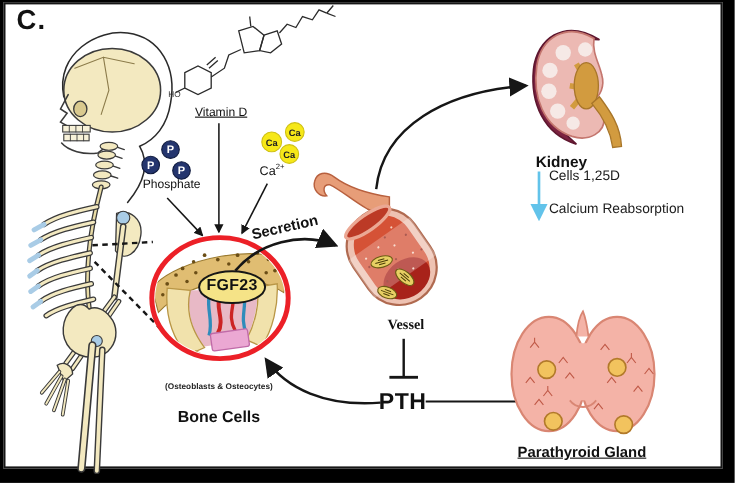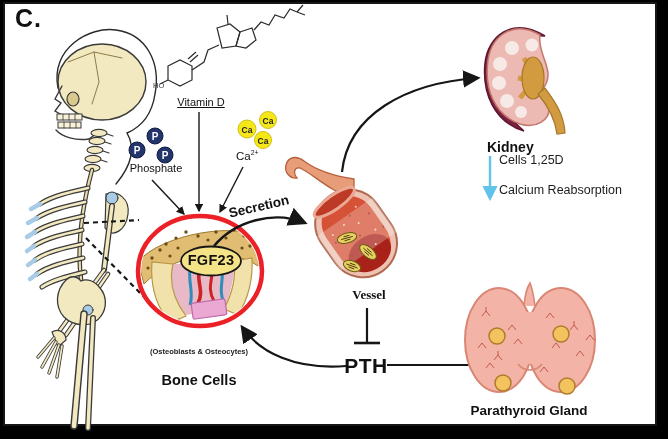--- a/index.html
+++ b/index.html
@@ -18,21 +18,21 @@
   .ca-ion sup{font-size:7px;}
   .fgf23{left:211px;top:253px;font-size:14.5px;letter-spacing:.3px;}
   .secretion{left:259px;top:200px;font-size:13.5px;transform:translateX(-50%) rotate(-13deg);}
   .bone-title{left:199px;top:333px;font-size:14.5px;margin-top:40px;}
   .bone-sub{left:199px;top:348px;font-size:7.5px;color:#222;font-weight:bold;}
   .vessel-label{left:369px;top:288px;font-size:13px;font-family:Liberation Serif, serif;}
   .kidney-label{left:487px;top:140px;font-size:14px;}
   .effect{left:499px;font-size:12.5px;color:#1c1c1c;}
   .e0{top:154px;} .e1{top:169px;} .e2{top:184px;}
   .pth{left:366px;top:355px;font-size:21px;letter-spacing:.5px;}
-  .para-label{left:529px;top:404px;font-size:13.5px;}
+  .para-label{left:529px;top:404px;font-size:13.5px;text-decoration:underline;}
 </style>
 </head>
 <body>
 
 <div class="figure">
   <div class="canvas"></div>
 
   <svg class="art" width="668" height="439" viewBox="0 0 668 439">
     <defs>
       <marker id="ah" viewBox="0 0 10 10" refX="8.5" refY="5" markerWidth="8" markerHeight="8" orient="auto-start-reverse">

